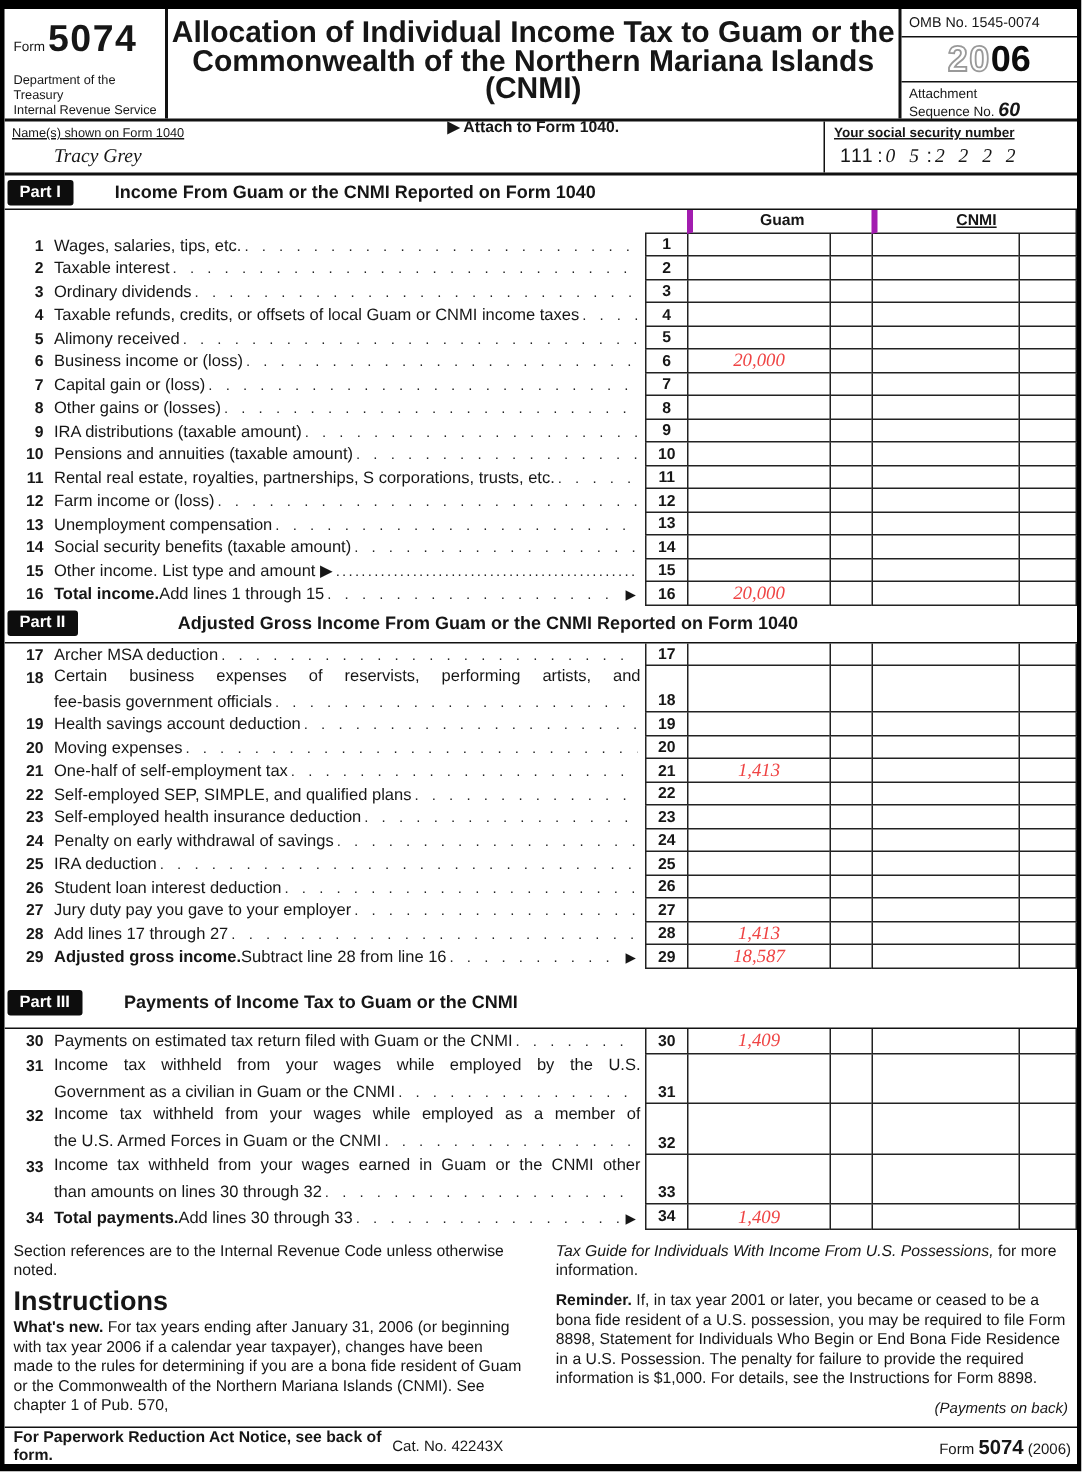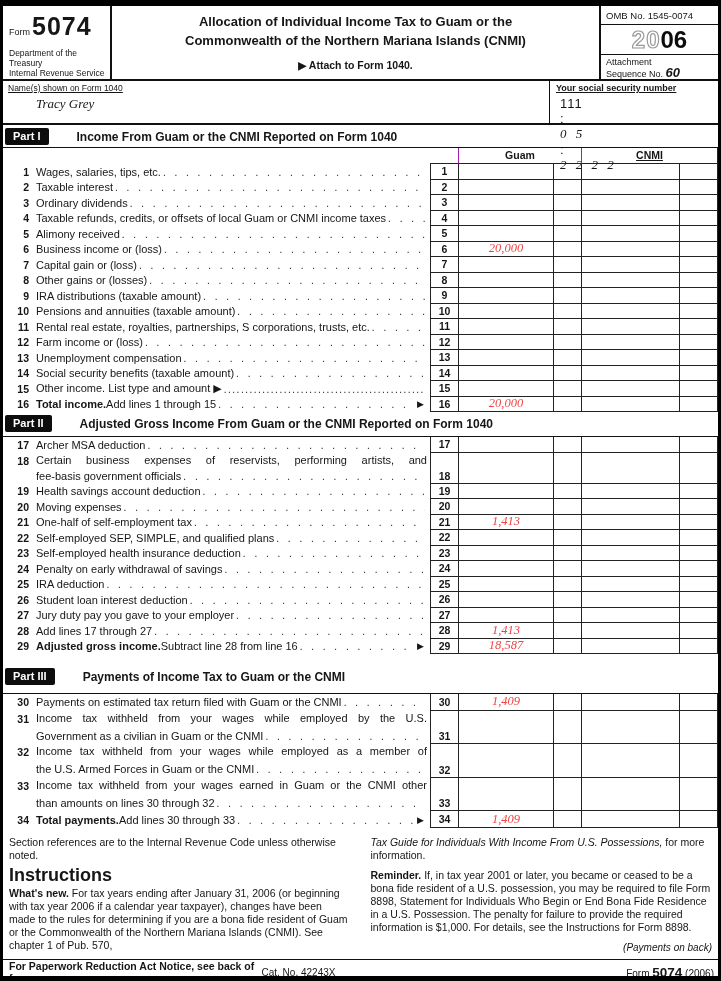--- a/index.html
+++ b/index.html
@@ -10,56 +10,56 @@
         overflow:hidden;display:flex;flex-direction:column;}
 
   
   .hdr{display:flex;height:73px;}
   .hdr-left{width:107px;padding:6px 4px 0 6px;box-sizing:border-box;}
   .form-word{font-size:9px;}
   .form-word .form-num{font-size:25px;font-weight:bold;letter-spacing:1px;margin-left:2px;}
   .agency{font-size:8.5px;line-height:10px;margin-top:7px;}
   .hdr-center{flex:1;border-left:2px solid #111;border-right:2px solid #111;
               text-align:center;padding-top:7px;}
-  .title{font-size:13px;font-weight:bold;line-height:18.5px;}
+  .title{font-size:20px;font-weight:bold;line-height:18.5px;}
   .attach{font-size:10.5px;font-weight:bold;margin-top:9px;}
   .hdr-right{width:117px;box-sizing:border-box;font-size:9px;}
   .omb{padding:4px 3px 3px 5px;border-bottom:1.5px solid #111;font-size:9.5px;}
   .yearbox{border-bottom:1.5px solid #111;text-align:center;padding:1px 0 0 0;}
   .y-outline{font-size:24px;font-weight:bold;color:#fff;-webkit-text-stroke:1.2px #999;letter-spacing:1px;}
   .y-bold{font-size:24px;font-weight:bold;color:#0d0d0d;}
   .attach-seq{padding:2px 3px 0 5px;line-height:10.5px;}
   .seq-no{font-size:13px;font-weight:bold;font-style:italic;}
 
   
   .name-row{display:flex;border-top:2px solid #111;border-bottom:2px solid #111;height:42px;}
   .name-box{flex:1;padding:2px 0 0 5px;}
   .small-label{font-size:8.5px;text-decoration:underline;}
   .fillval,.name-value{font-family:"Liberation Serif",serif;font-style:italic;}
   .name-value{font-size:13px;padding:3px 0 0 28px;}
   .ssn-box{width:169px;border-left:1.5px solid #111;box-sizing:border-box;padding:2px 0 0 6px;}
   .ssn-label{font-size:9px;font-weight:bold;}
-  .ssn-value{font-size:13px;margin-top:3px;display:flex;align-items:baseline;flex-direction:column;}
+  .ssn-value{font-size:13px;margin-top:3px;display:flex;align-items:baseline;}
   .ssn-a{letter-spacing:1px;margin-left:4px;}
   .ssn-sep{margin:0 2px;}
   .ssn-i{font-family:"Liberation Serif",serif;font-style:italic;letter-spacing:3px;}
 
   
   .part-bar{display:flex;align-items:center;height:18px;margin:3px 0 0 2px;}
   .part-chip{background:#0d0d0d;color:#fff;font-weight:bold;font-size:11px;
              padding:2px 8px 3px 8px;border-radius:2px;}
   .part-title{font-weight:bold;font-size:12px;margin-left:28px;}
 
   
   .col-header{display:flex;border-top:1.5px solid #111;height:16px;margin-top:2px;}
   .ch-spacer{flex:1;}
   .ch-ln{width:28px;border-bottom:1px solid #222;box-sizing:border-box;}
   .ch-guam{width:123px;}
   .ch-cnmi{width:137px;}
-  .ch-guam,.ch-cnmi{border-left:1px solid #a21caf;border-bottom:1px solid #222;box-sizing:border-box;
+  .ch-guam,.ch-cnmi{border-left:4px solid #a21caf;border-bottom:1px solid #222;box-sizing:border-box;
                     text-align:center;font-weight:bold;font-size:10.5px;line-height:15px;}
   .ch-cnmi{border-right:1px solid #222;text-decoration:underline;}
   .table{width:100%;}
   .table-top{border-top:1.5px solid #111;}
   .trow{display:flex;height:15.5px;}
   .trow.tall{height:31px;}
   .t3 .trow{height:16.8px;}
   .t3 .trow.tall{height:33.5px;}
   .rnum{width:26px;text-align:right;padding-right:7px;font-weight:bold;font-size:10.5px;
         display:flex;align-items:center;justify-content:flex-end;}
@@ -388,21 +388,21 @@
         <div class="cell c-ln">16</div>
         <div class="cell c-gd">
           <div class="amount">20,000</div>
         </div>
         <div class="cell c-gc"></div>
         <div class="cell c-cd"></div>
         <div class="cell c-cc"></div>
       </div>
     </div>
 
-  <div class="part-bar" style="margin-top:3px;">
+  <div class="part-bar" style="margin-top:3px;gap:39px;">
     <span class="part-chip">Part II</span>
     <span class="part-title">Adjusted Gross Income From Guam or the CNMI Reported on Form 1040</span>
   </div>
   <div id="t2" class="table table-top" style="margin-top:4px;">
       <div class="trow">
         <div class="rnum">17</div>
         <div class="rlabel">
           <div class="lline lflex">
             <span>Archer MSA deduction</span>
             <div class="leader"></div>

